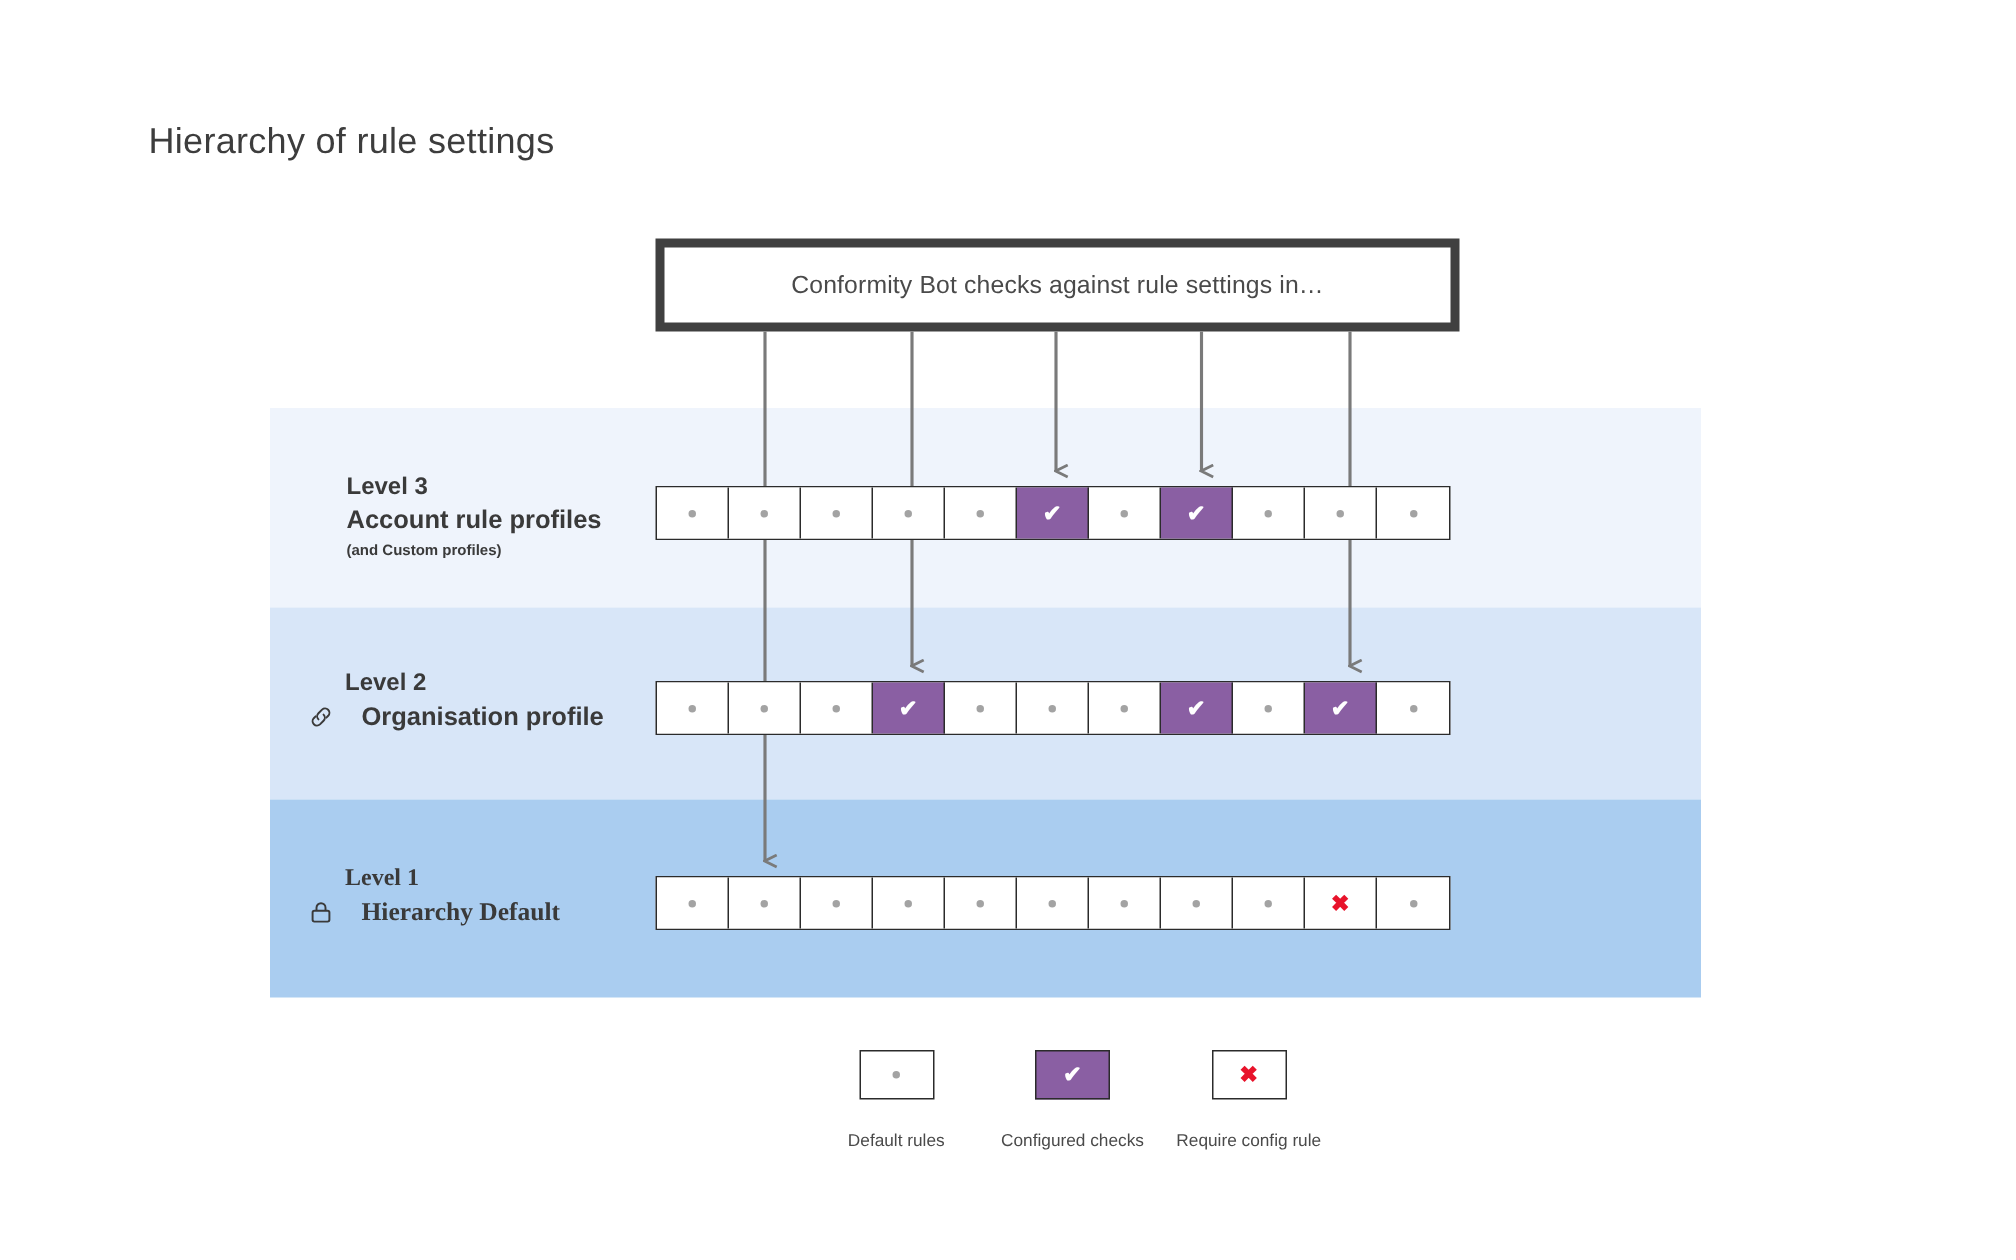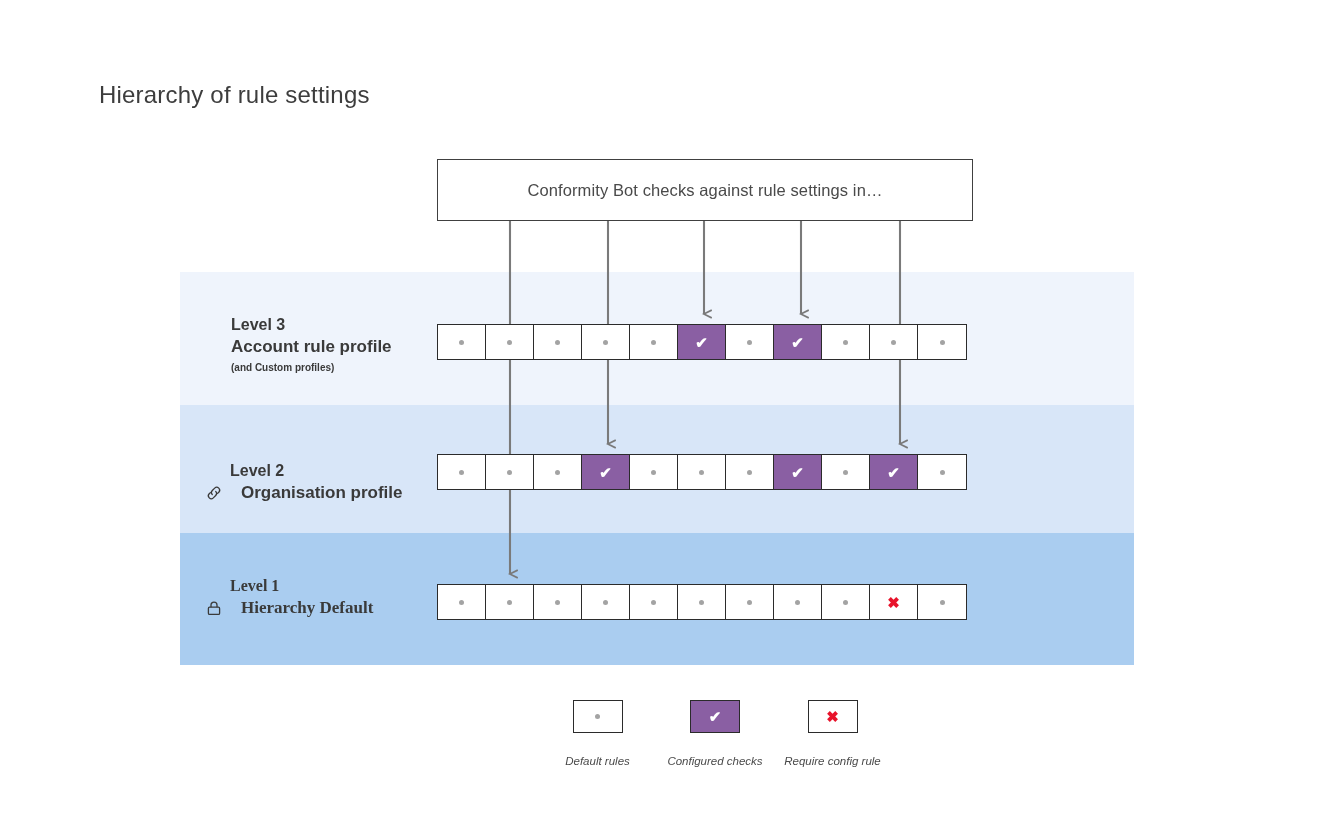--- a/index.html
+++ b/index.html
@@ -46,21 +46,21 @@
   .band-l2 { top: 390px;  height: 128px; background: #d8e6f8; }
   .band-l1 { top: 518px;  height: 132px; background: #aacdf0; }
 
   
   .top-box {
     position: absolute;
     left: 437px;
     top: 144px;
     width: 536px;
     height: 62px;
-    border: 1px solid #404040;
+    border: 6px solid #404040;
     background: #ffffff;
     box-sizing: border-box;
     display: flex;
     align-items: center;
     justify-content: center;
   }
   .top-box-text {
     font-size: 16.5px;
     color: #4a4a4a;
     letter-spacing: 0.1px;
@@ -111,21 +111,21 @@
   .lvl-icon {
     width: 18px;
     height: 18px;
     flex: 0 0 18px;
     display: inline-flex;
     align-items: center;
     justify-content: center;
   }
 
   .lbl-l3 { left: 231px; top: 299px; }
-  .lbl-l2 { left: 205px; top: 445px; }
+  .lbl-l2 { left: 205px; top: 430px; }
   .lbl-l1 { left: 205px; top: 560px; font-family: Liberation Serif, serif; }
   .lbl-l2 .lvl-title,
   .lbl-l1 .lvl-title { margin-left: 25px; }
 
   
   .cell-row {
     position: absolute;
     left: 437px;
     display: flex;
     border: 1px solid #2b2b2b;
@@ -206,21 +206,20 @@
   }
   .legend-swatch.require .glyph-cross {
     color: #e8132b; font-size: 15px; font-weight: 700; line-height: 1;
   }
   .legend-caption {
     margin-top: 22px;
     font-size: 11.5px;
     color: #4a4a4a;
     white-space: nowrap;
     text-align: right;
-    font-style: italic;
   }
 </style>
 </head>
 <body>
 
 <div id="stage">
 
   <div class="page-title">Hierarchy of rule settings</div>
 
   <div class="band band-l3"></div>
@@ -241,21 +240,21 @@
         <line x1="900" y1="206" x2="900" y2="429" marker-end="url(#arrowhead)"></line>
       </g>
   </svg>
 
   <div class="top-box">
     <span class="top-box-text">Conformity Bot checks against rule settings in…</span>
   </div>
 
   <div class="level-label lbl-l3">
     <div class="lvl-title">Level 3</div>
-    <div class="lvl-sub">Account rule profile</div>
+    <div class="lvl-sub">Account rule profiles</div>
     <div class="lvl-note">(and Custom profiles)</div>
   </div>
 
   <div class="level-label lbl-l2">
     <div class="lvl-title">Level 2</div>
     <div class="lvl-row-icon">
       <span class="lvl-icon">
         <svg width="18" height="18" viewBox="0 0 18 18" xmlns="http://www.w3.org/2000/svg">
           <g fill="none" stroke="#3a3a3a" stroke-width="1.3" stroke-linecap="round">
             <path d="M7.3 10.6 a2.9 2.9 0 0 1 0 -4.1 l2.4 -2.4 a2.9 2.9 0 0 1 4.1 4.1 l-1.2 1.2"></path>

